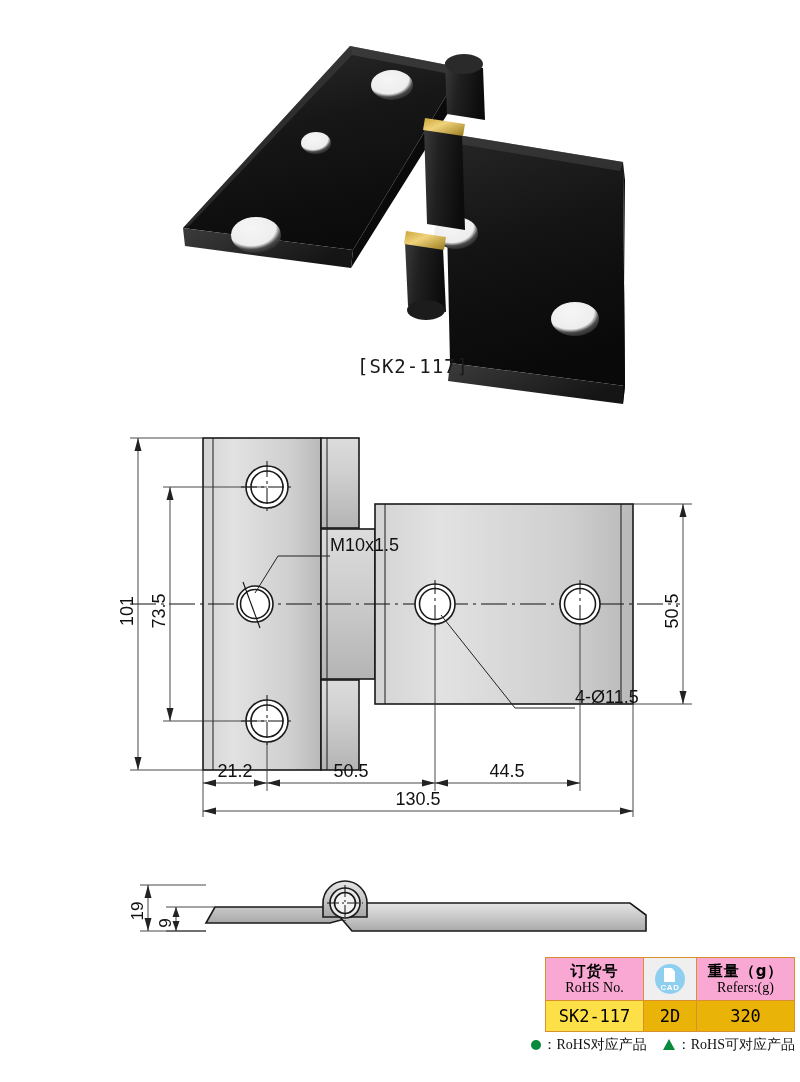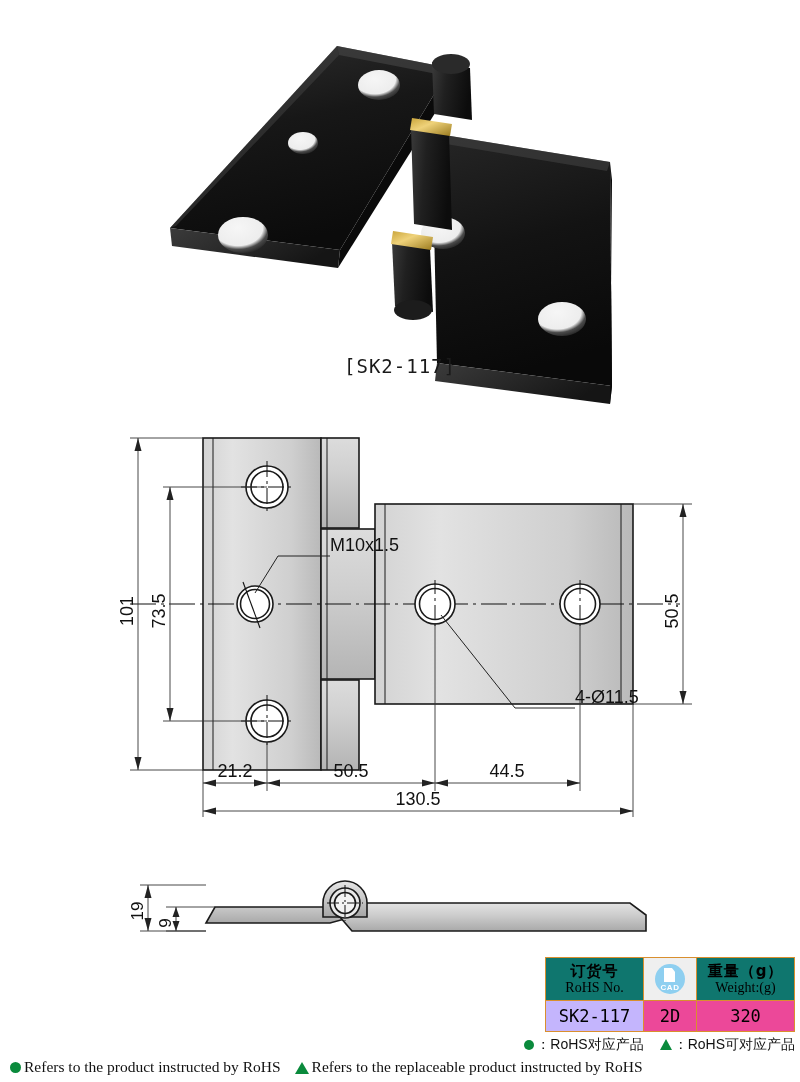--- a/index.html
+++ b/index.html
@@ -19,21 +19,21 @@
   .page {
     position: absolute;
     left: 0; top: 0;
     width: 800px;
     height: 1082px;
   }
 
   
   .photo-block {
     position: absolute;
-    left: 0; top: 0;
+    left: 13px; top: 0;
     width: 656px;
     height: 420px;
   }
   .photo-svg { display:block; }
 
   .photo-caption {
     position: absolute;
     left: 0;
     top: 355px;
     width: 800px;
@@ -63,21 +63,21 @@
     width: 250px;
     table-layout: fixed;
   }
   table.spec td {
     border: 1.5px solid #d98f2e;
     text-align: center;
     vertical-align: middle;
     padding: 0;
   }
   .th-cell {
-    background: #0f766e;
+    background: #f9a8d4;
     height: 42px;
     line-height: 1.08;
   }
   .th-cn {
     font-family: "DejaVu Sans", sans-serif;
     font-size: 15px;
     font-weight: bold;
     letter-spacing: 1px;
     display: block;
   }
@@ -109,35 +109,35 @@
     left: 0; right: 0; bottom: 1px;
     text-align: center;
     font-family: "Liberation Sans", sans-serif;
     font-size: 8px;
     font-weight: bold;
     color: #fff;
     letter-spacing: .5px;
   }
   .val-cell {
     height: 30px;
-    background: #ec4899;
+    background: #eab308;
     font-family: "DejaVu Sans Mono", monospace;
     font-size: 17px;
   }
   .val-cell.item {
-    background: #c4b5fd;
+    background: #fde047;
   }
 
   
   .note-cn {
     position: absolute;
     left: 0; top: 1036px;
     width: 795px;
     text-align: right;
-    font-family: Liberation Sans, sans-serif;
+    font-family: Liberation Serif, serif;
     font-size: 14px;
     color: #111;
     white-space: nowrap;
   }
   .note-cn .gap { display:inline-block; width: 16px; }
   .note-en {
     position: absolute;
     left: 10px; top: 1058px;
     width: 790px;
     font-family: "Liberation Serif", serif;
@@ -452,33 +452,30 @@
           <span class="th-en">RoHS No.</span>
         </td>
         <td class="th-cell cad-cell">
           <div class="cad-badge">
             <div class="doc"></div>
             <div class="cad-txt">CAD</div>
           </div>
         </td>
         <td class="th-cell">
           <span class="th-cn">重量（g）</span>
-          <span class="th-en">Weight:(g)</span>
+          <span class="th-en">Refers:(g)</span>
         </td>
       </tr>
       <tr>
         <td class="val-cell item">SK2-117</td>
         <td class="val-cell">2D</td>
         <td class="val-cell">320</td>
       </tr>
     </tbody>
       </table>
   </div>
 
   <div class="note-cn">
     <span class="mk-circle-sm"></span><span>：RoHS对应产品</span><span class="gap"></span><span class="mk-tri-sm"></span><span>：RoHS可对应产品</span>
   </div>
 
-  <div class="note-en">
-    <span class="mk-circle"></span><span>Refers to the product instructed by RoHS</span><span class="gap"></span><span class="mk-tri"></span><span>Refers to the replaceable product instructed by RoHS</span>
-  </div>
 
 </div>
 
 </body></html>

